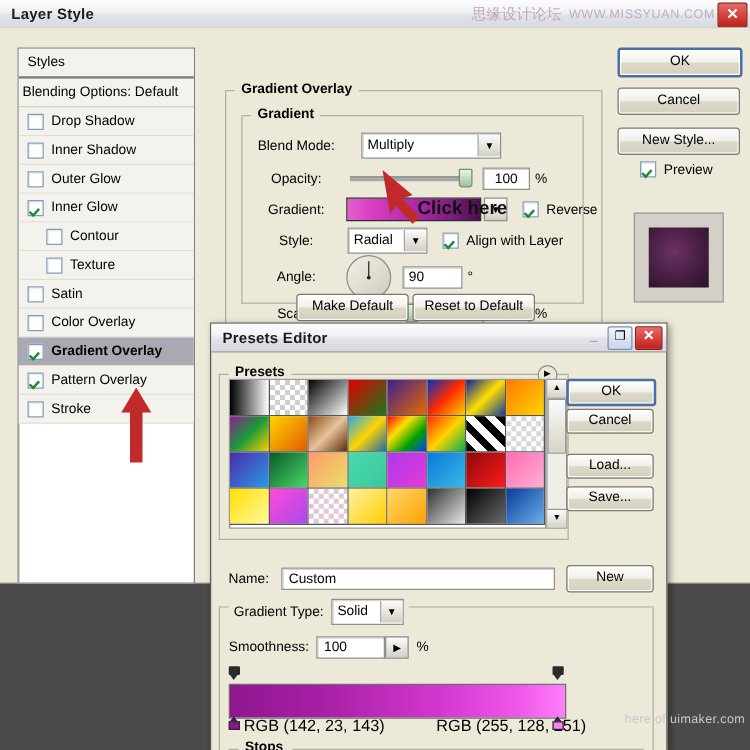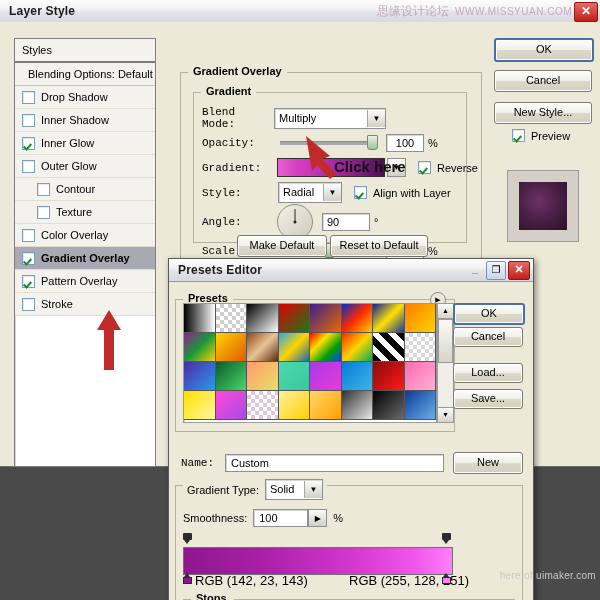--- a/index.html
+++ b/index.html
@@ -33,38 +33,38 @@
   }
   
   #layerstyle{left:0;top:0;width:600px;height:466px;background:#ece9d8;
     border-right:1px solid #6d6d6d;border-bottom:1px solid #6d6d6d;}
   #ls-body{position:absolute;left:0;top:22px;right:0;bottom:0;background:#ece9d8;}
   
   .styles-list{position:absolute;left:14px;top:16px;width:140px;height:427px;
     background:#fff;border:1px solid #808080;box-shadow:inset 1px 1px 0 #d9d6c8;}
   .sl-head{height:22px;line-height:22px;padding-left:7px;border-bottom:2px solid #7a7a7a;
     background:#f3f2ec;}
-  .sl-blend{height:22px;line-height:22px;padding-left:13px;border-bottom:1px solid #c8c5b8;
+  .sl-blend{height:22px;line-height:22px;padding-left:3px;border-bottom:1px solid #c8c5b8;
     background:#f3f2ec;}
   .sl-item{height:22px;line-height:22px;padding-left:7px;display:flex;align-items:center;
     border-bottom:1px solid #e2dfd2;background:#f3f2ec;}
   .sl-item.sel{background:#a9a9b4;font-weight:bold;}
   .sl-item.sub{padding-left:22px;}
   .cb{width:11px;height:11px;border:1px solid #7f9db9;background:#fff;margin-right:6px;
     display:inline-block;position:relative;flex:none;box-shadow:inset 1px 1px 0 #e8e8e8;}
   .cb.on:after{content:"";position:absolute;left:2px;top:4px;width:3px;height:6px;
     border:solid #1f8a2f;border-width:0 2px 2px 0;transform:rotate(42deg);}
   
   .grp{position:absolute;border:1px solid #b4b0a0;border-top:none;}
   .grp > .lg{position:absolute;top:-7px;left:7px;background:#ece9d8;padding:0 5px;font-weight:bold;}
   .grp > .lgline{position:absolute;top:0;left:0;right:0;height:1px;background:#b4b0a0;}
   #go-grp{left:180px;top:50px;width:300px;height:190px;}
   #grad-grp{left:12px;top:20px;width:272px;height:150px;}
   .row{position:absolute;display:flex;align-items:center;}
-  .lbl{text-align:left;font-family:Liberation Mono, monospace;}
+  .lbl{text-align:center;}
   .fld{background:#fff;border:1px solid #8f8f8f;height:16px;line-height:16px;
     box-shadow:inset 1px 1px 0 #d6d6d6;}
   .combo{background:#fff;border:1px solid #8f8f8f;height:19px;display:flex;align-items:center;
     box-shadow:inset 1px 1px 0 #d6d6d6;}
   .combo .cv{padding:0 4px;flex:1;line-height:19px;}
   .arrow{width:17px;height:17px;background:linear-gradient(to bottom,#fbfbfb,#d2d0c4);
     border-left:1px solid #a6a6a6;display:flex;align-items:center;justify-content:center;font-size:8px;}
   .slider{height:3px;background:#a8a8a8;border-top:1px solid #8a8a8a;position:relative;}
   .knob{position:absolute;top:-7px;width:9px;height:13px;
     background:linear-gradient(to bottom,#e9f3e6,#9fc39a);
@@ -145,34 +145,38 @@
       <div id="styles-items">
           <div class="sl-item">
             <span class="cb"></span>
             <span>Drop Shadow</span>
           </div>
           <div class="sl-item">
             <span class="cb"></span>
             <span>Inner Shadow</span>
           </div>
           <div class="sl-item">
+            <span class="cb"></span>
+            <span>Outer Glow</span>
+          </div>
+          <div class="sl-item">
             <span class="cb on"></span>
             <span>Inner Glow</span>
           </div>
-          <div class="sl-item">
-            <span class="cb"></span>
-            <span>Outer Glow</span>
-          </div>
           <div class="sl-item sub">
             <span class="cb"></span>
             <span>Contour</span>
           </div>
           <div class="sl-item sub">
             <span class="cb"></span>
             <span>Texture</span>
+          </div>
+          <div class="sl-item">
+            <span class="cb"></span>
+            <span>Satin</span>
           </div>
           <div class="sl-item">
             <span class="cb"></span>
             <span>Color Overlay</span>
           </div>
           <div class="sl-item sel">
             <span class="cb on"></span>
             <span>Gradient Overlay</span>
           </div>
           <div class="sl-item">
@@ -191,21 +195,21 @@
       <div class="lgline" style="left:96px;right:0;width:auto;"></div>
       <div class="lg">Gradient Overlay</div>
 
       <div class="grp" id="grad-grp">
         <div class="lgline" style="left:0;width:7px;"></div>
         <div class="lgline" style="left:58px;right:0;width:auto;"></div>
         <div class="lg">Gradient</div>
 
         <div class="row" style="left:8px;top:14px;">
           <span class="lbl" style="width:70px;">Blend Mode:</span>
-          <span class="combo" style="width:110px;margin-left:2px;">
+          <span class="combo" style="width:110px;margin-left:17px;">
             <span class="cv">Multiply</span>
             <span class="arrow">▼</span>
           </span>
         </div>
 
         <div class="row" style="left:8px;top:42px;">
           <span class="lbl" style="width:70px;">Opacity:</span>
           <span class="slider" style="width:96px;margin-left:8px;">
             <span class="knob" style="right:-2px;"></span>
           </span>

